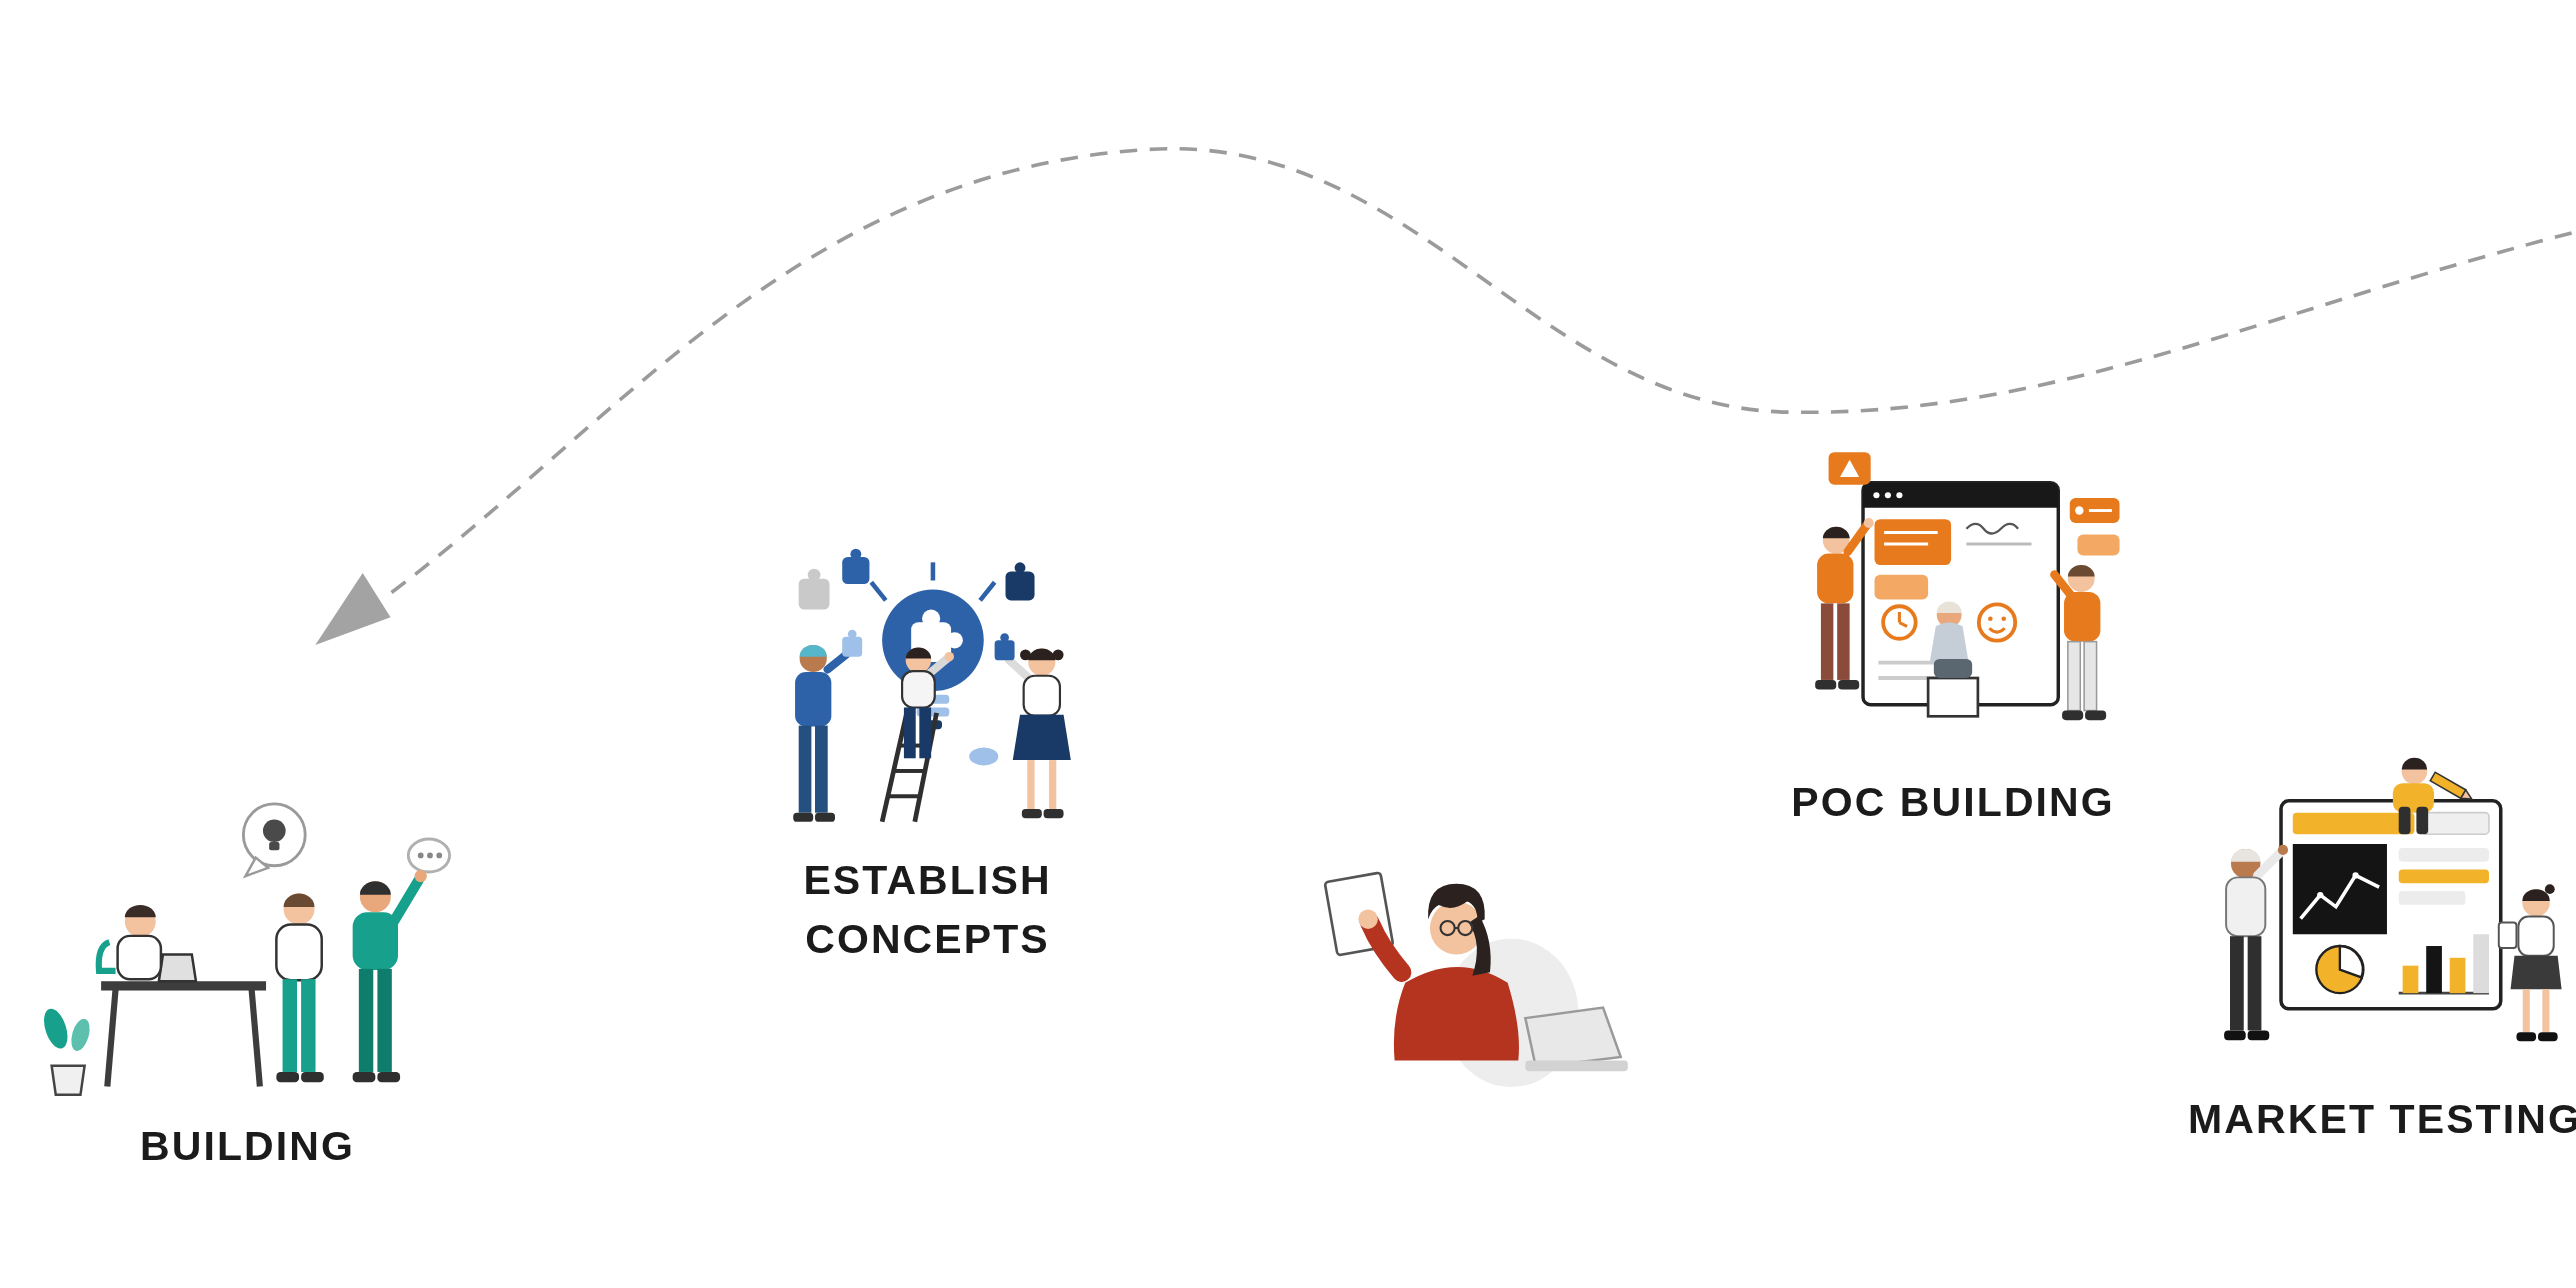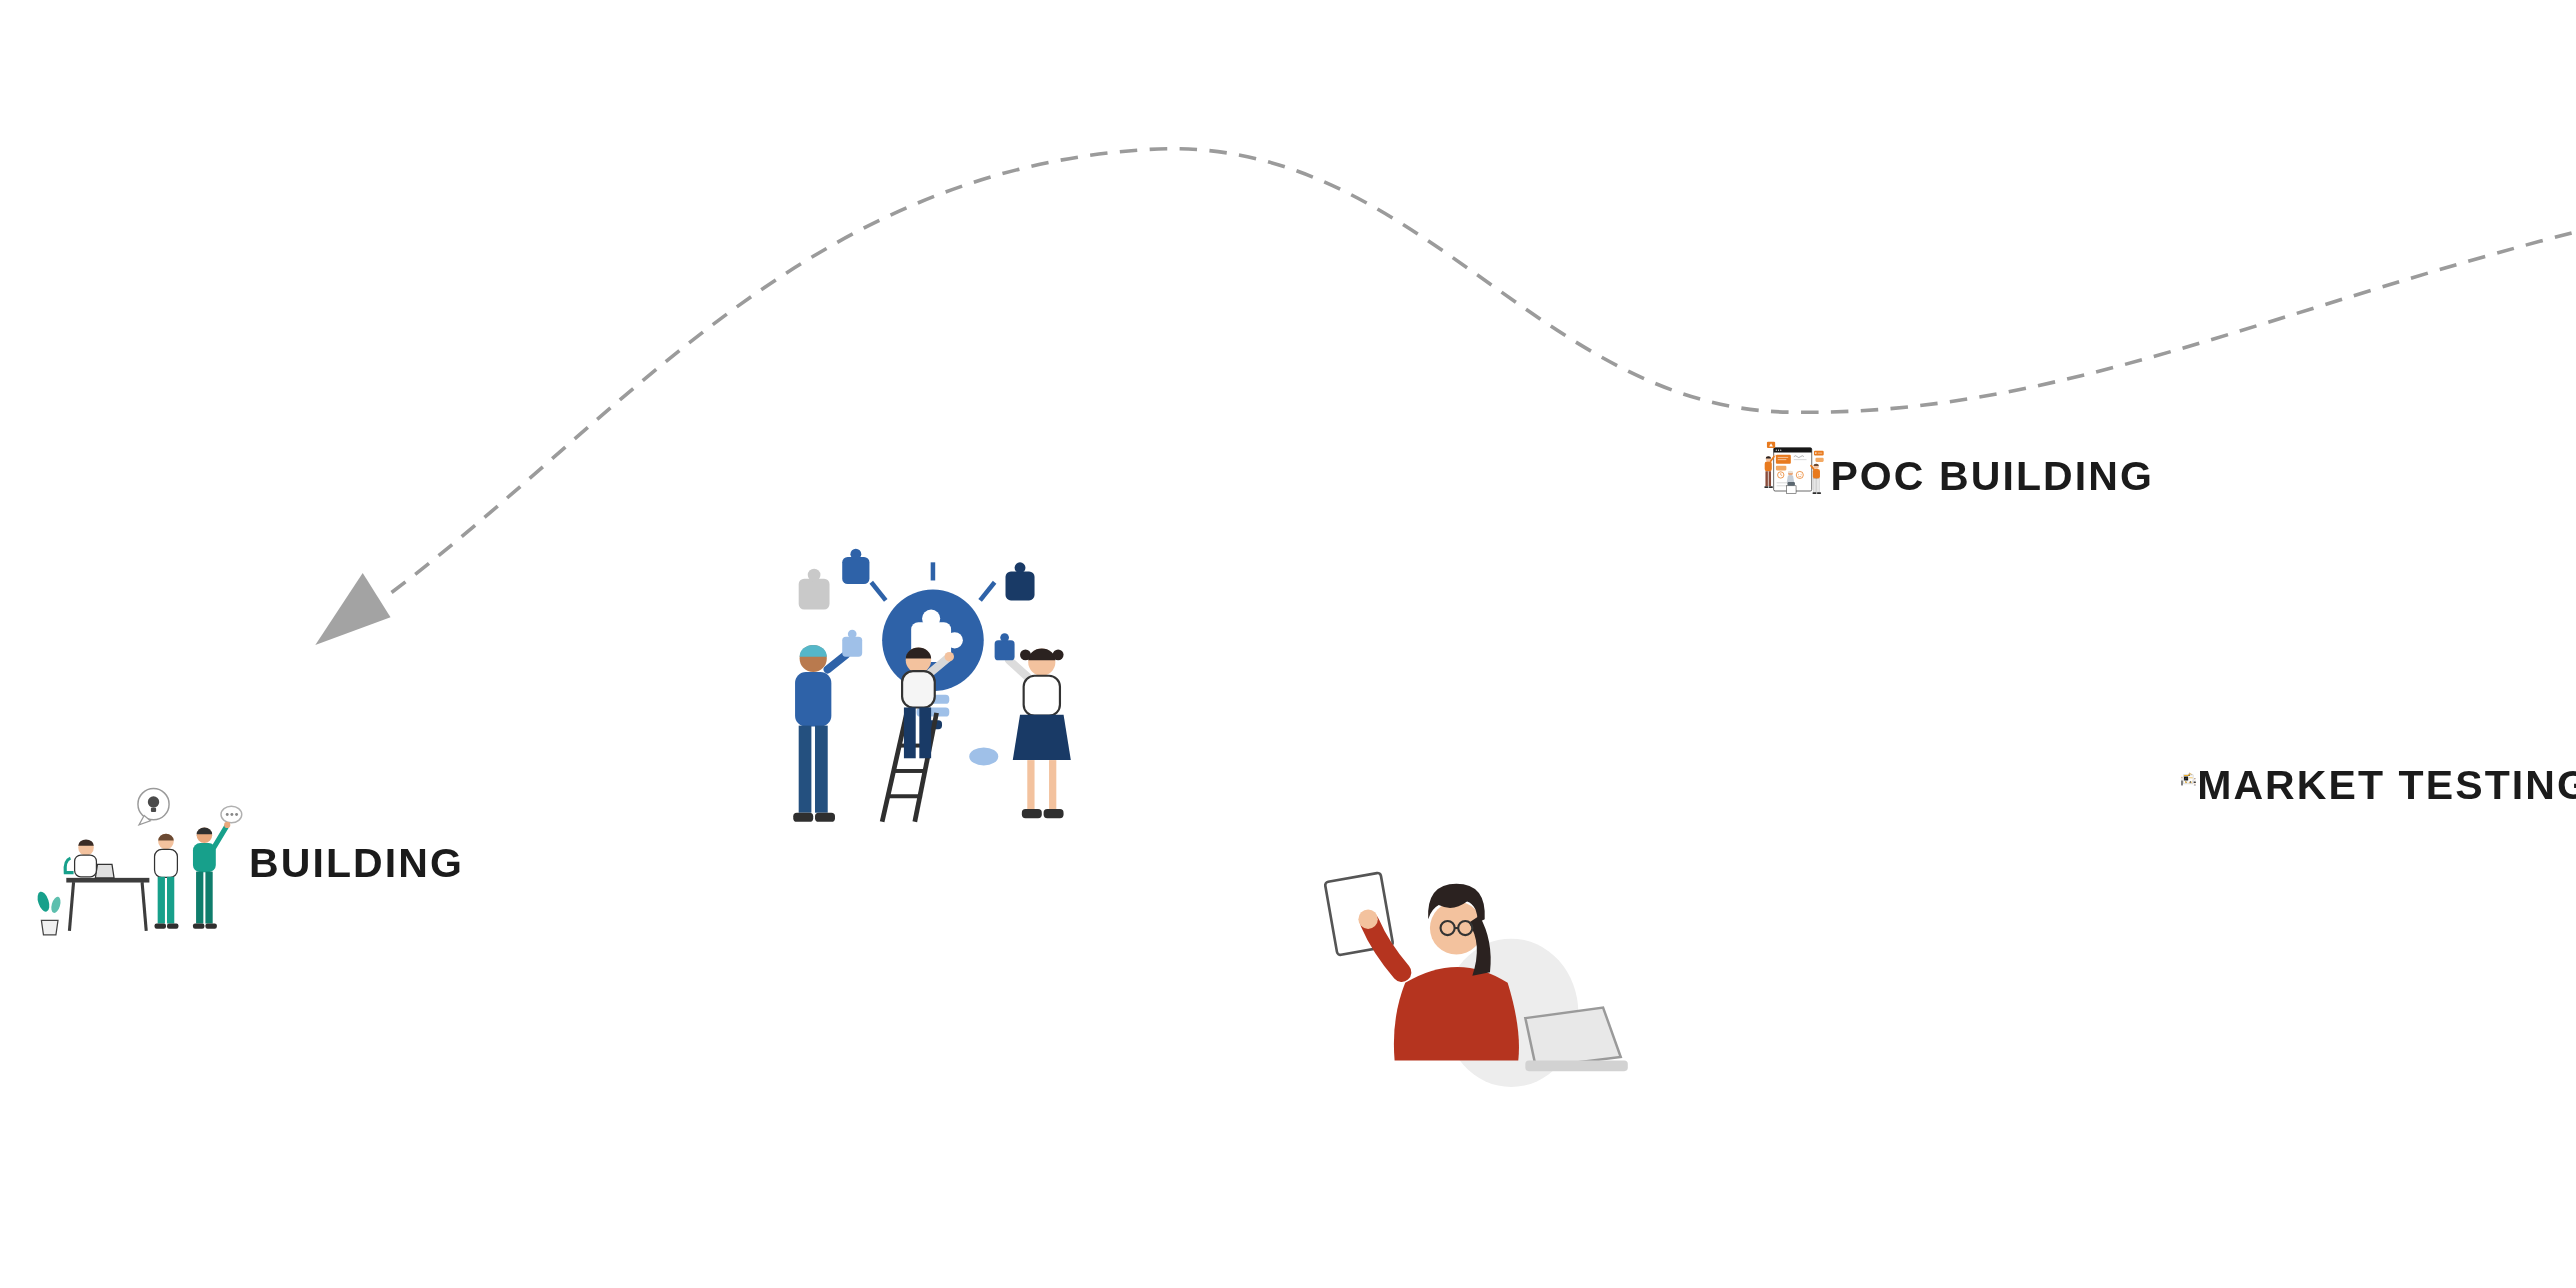--- a/index.html
+++ b/index.html
@@ -4,21 +4,21 @@
 <style>
   html,body{margin:0;padding:0}
   body{
     width:3220px;height:1288px;
     background:#ffffff;
     font-family:"Liberation Sans",sans-serif;
     position:relative;overflow:hidden;
   }
   .canvas{position:absolute;inset:0}
   .connector-svg{position:absolute;left:0;top:0;width:3220px;height:1288px;pointer-events:none}
-  .stage{position:absolute;display:flex;flex-direction:row;align-items:center}
+  .stage{position:absolute;display:flex;flex-direction:column;align-items:center}
   .stage figure{margin:0;width:100%}
   .stage svg{width:100%;height:auto;display:block}
   .stage-label{
     font-weight:700;
     font-size:41px;
     letter-spacing:2.1px;
     color:#1b1b1b;
     text-align:center;
     line-height:1.45;
     white-space:nowrap;
@@ -161,20 +161,21 @@
           </g>
         <rect x="158" y="71.5" width="20" height="22" rx="6" fill="#fff" stroke="#333" stroke-width="1.2"></rect>
         <polygon points="156,93 180,93 184,118 152,118" fill="#193a66"></polygon>
         <line x1="162" y1="118" x2="162" y2="145" stroke="#f3c29e" stroke-width="4"></line>
         <line x1="174" y1="118" x2="174" y2="145" stroke="#f3c29e" stroke-width="4"></line>
         <rect x="157" y="145" width="11" height="5" rx="2" fill="#2f2f2f"></rect>
         <rect x="169" y="145" width="11" height="5" rx="2" fill="#2f2f2f"></rect>
         <ellipse cx="136" cy="116" rx="8" ry="5" fill="#9fc0e8"></ellipse>
       </svg>
     </figure>
+    <div class="stage-label wrap">ESTABLISH CONCEPTS</div>
   </div>
 
   <div class="stage" id="stage-expert">
     <figure>
       <svg viewBox="0 0 210 150">
 
         <ellipse cx="132" cy="95" rx="38" ry="42" fill="#ededed"></ellipse>
 
         <g transform="rotate(-10 46 40)">
             <rect x="30" y="18" width="32" height="42" rx="2" fill="#fff" stroke="#555" stroke-width="1.5"></rect>

